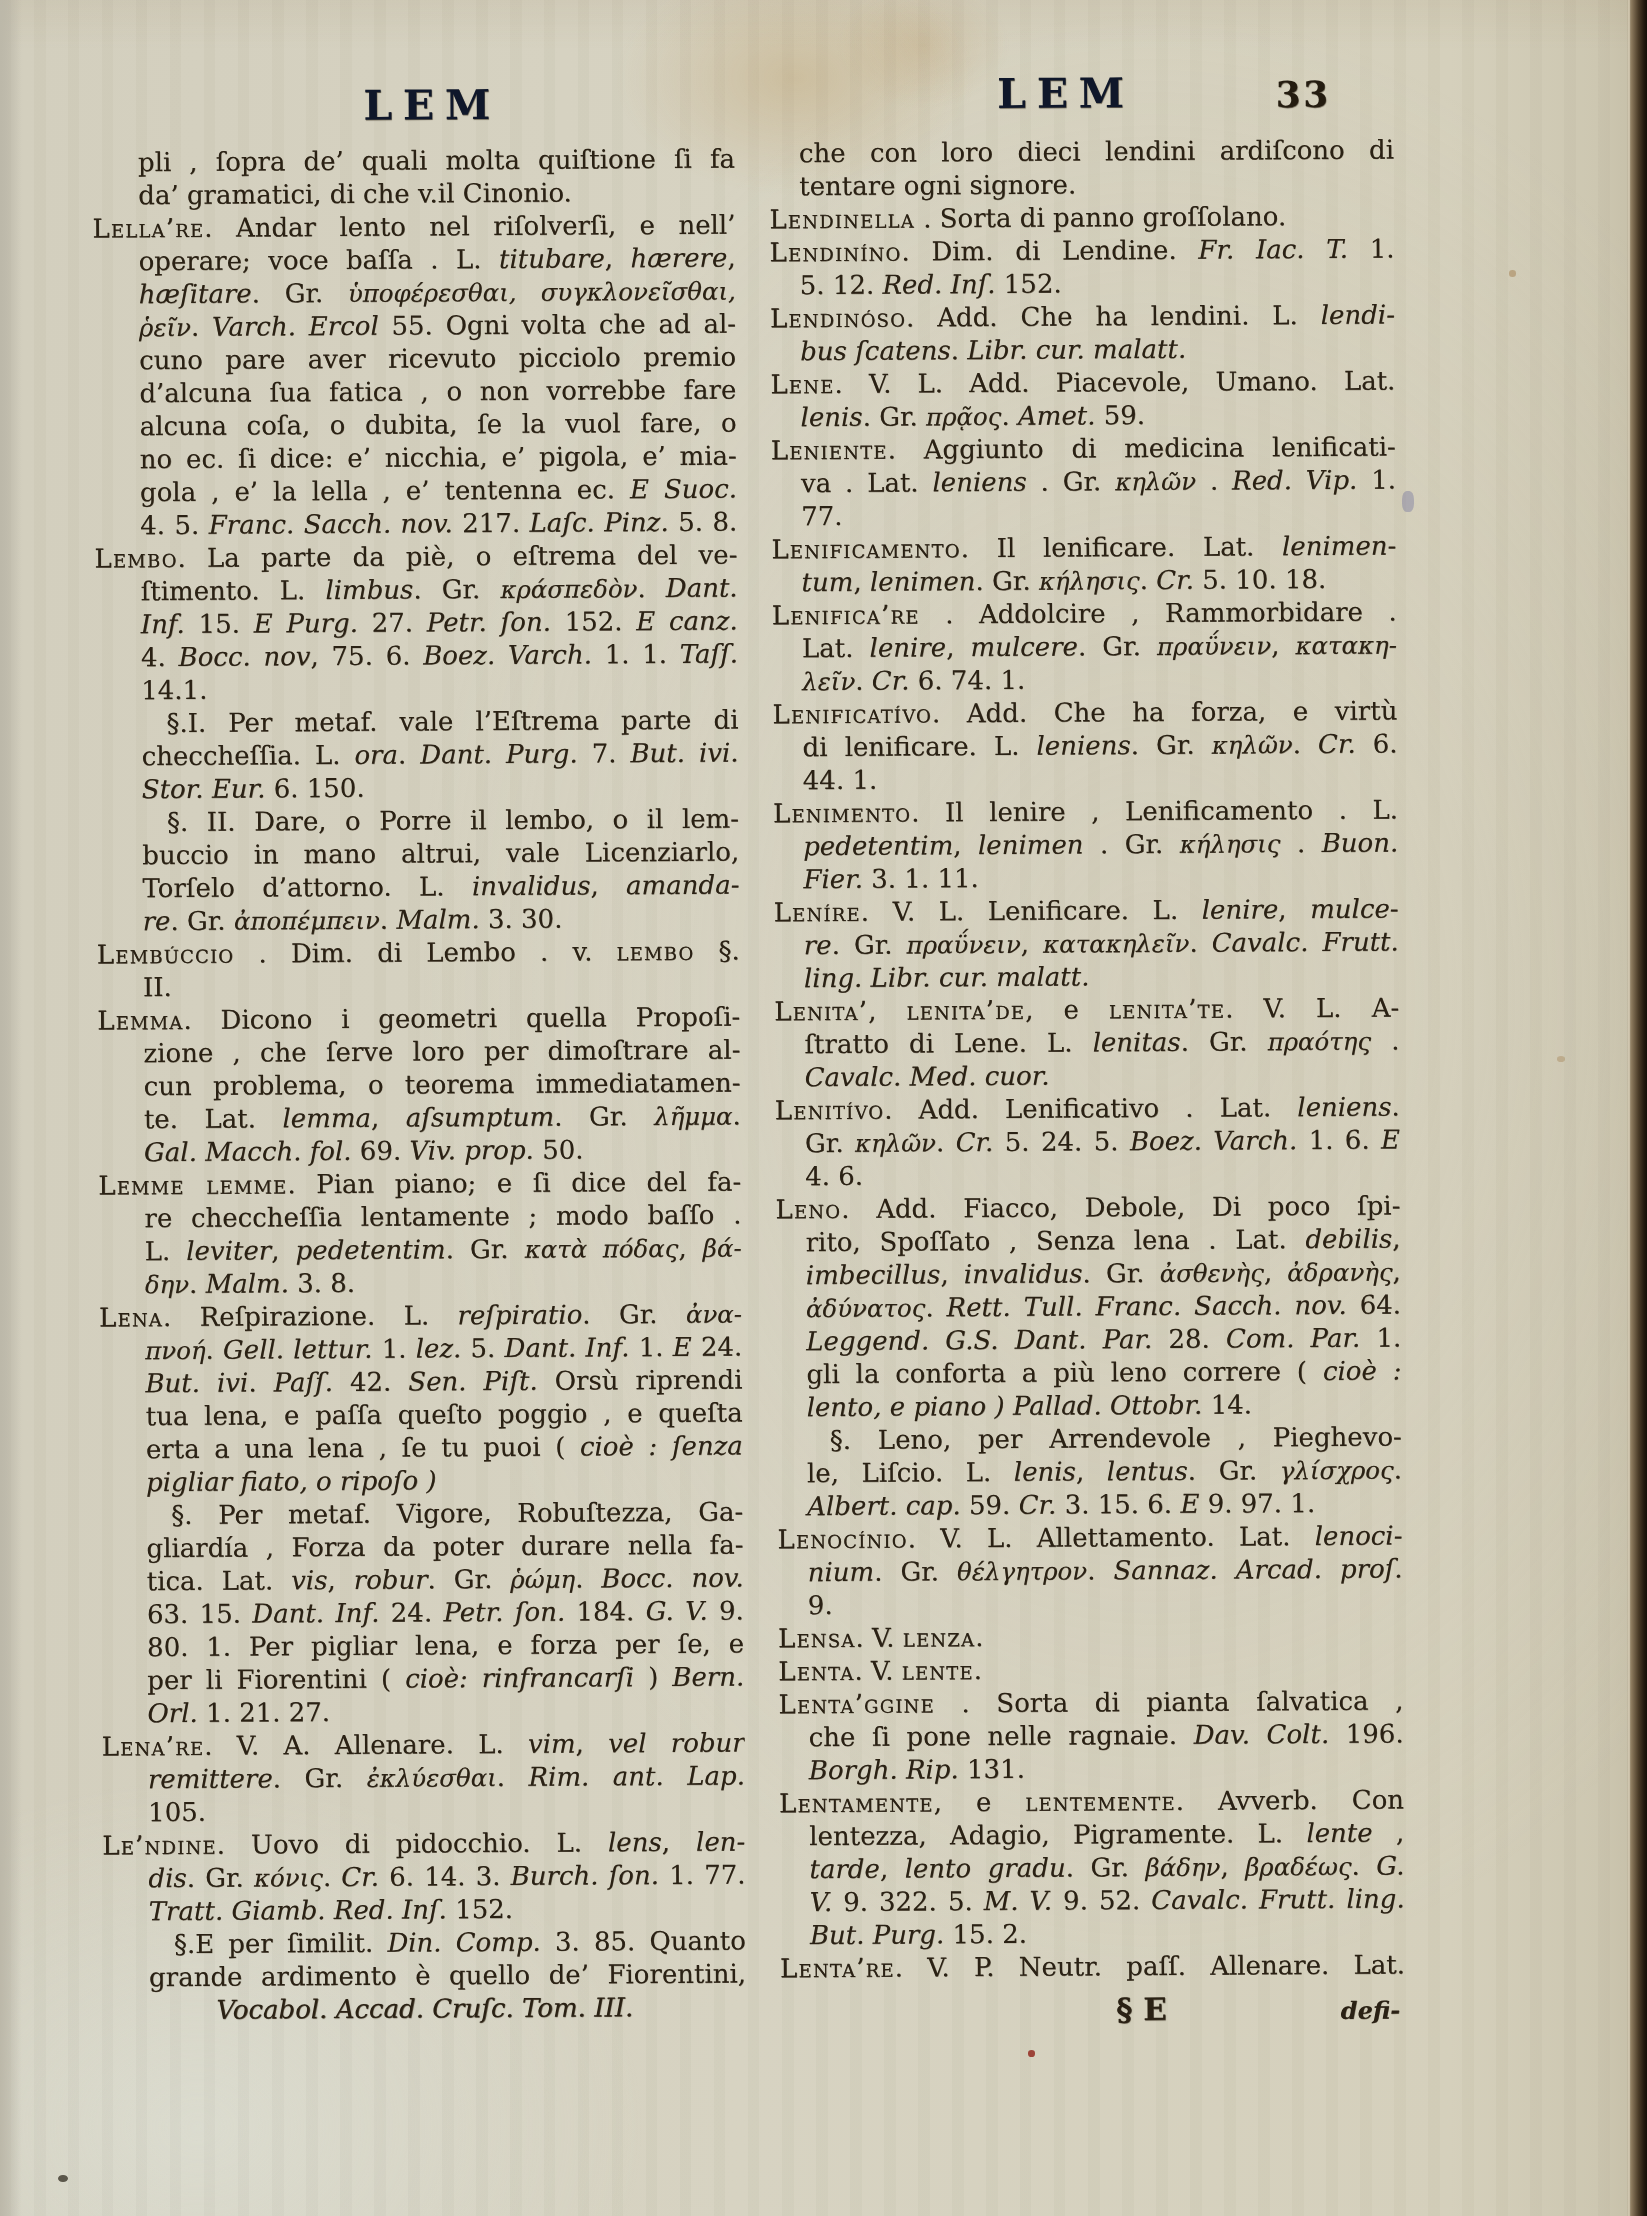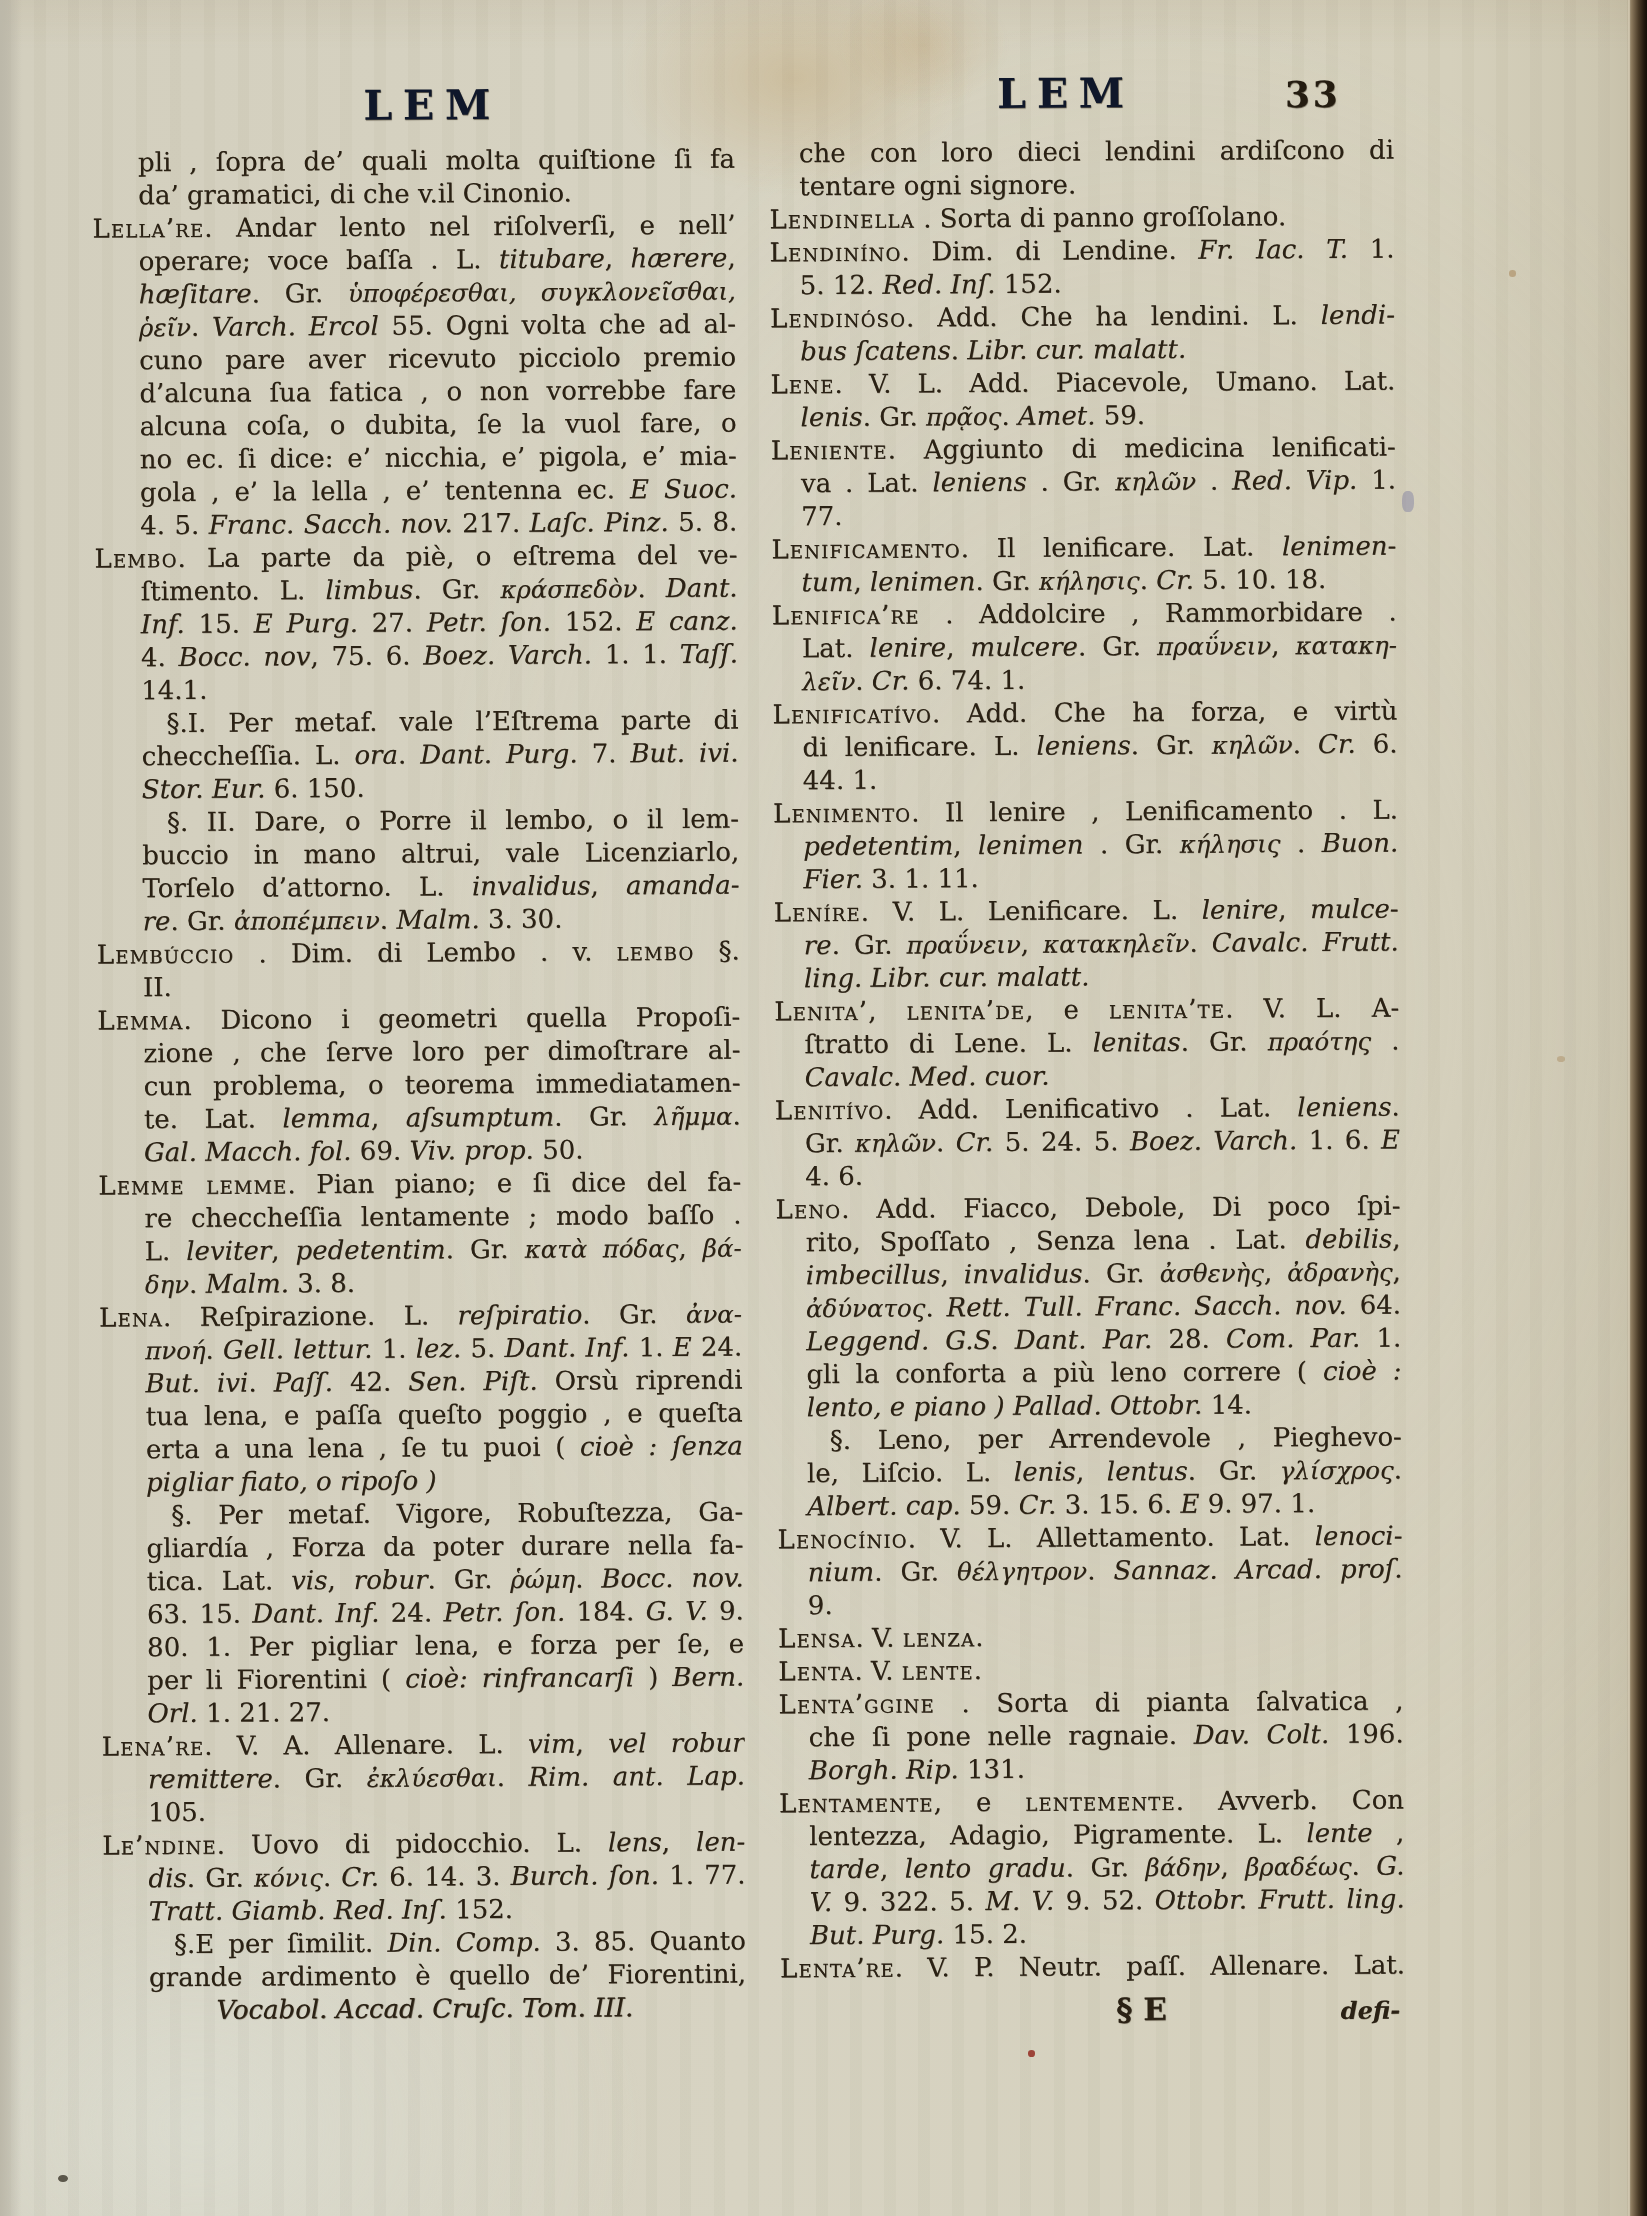--- a/index.html
+++ b/index.html
@@ -22,21 +22,21 @@
     background:linear-gradient(90deg,#bcb8a9 0%, rgba(188,184,169,0.45) 55%, rgba(188,184,169,0) 100%);}
   .book-edge{position:absolute;right:0;top:0;bottom:0;width:21.4px;
     background:linear-gradient(90deg, rgba(110,92,66,0) 0%, #8a785c 22%, #4a3b28 55%, #241a0f 80%, #0f0a05 100%);}
   .book-edge::before{content:"";position:absolute;left:1.6px;top:0;bottom:0;width:1.6px;background:rgba(235,228,205,0.5);}
   .sheet{position:absolute;inset:0;transform:rotate(-0.35deg);transform-origin:50% 0;}
 
   .running-head{position:absolute;font-weight:bold;font-size:41px;letter-spacing:10.7px;
     color:#0f172a;text-shadow:0.5px 0.7px 0.8px rgba(40,30,15,0.65);}
   .head-left{left:353px;top:79px;width:157px;text-align:center;}
   .head-right{left:987px;top:71px;width:157px;text-align:center;}
-  .page-number{position:absolute;left:1275px;top:76px;width:74px;text-align:center;
+  .page-number{position:absolute;left:1275px;top:76px;width:74px;
     font-size:36px;font-weight:bold;letter-spacing:2.5px;color:#241c10;
     text-shadow:0.5px 0.7px 0.8px rgba(40,30,15,0.6);}
 
   .col{position:absolute;text-shadow:0.3px 0.4px 0.6px rgba(45,34,18,0.5);}
   .col-left{left:91px;top:142px;width:643px;font-size:26px;}
   .col-right{left:768px;top:137px;width:625px;font-size:26px;}
   .line{height:33px;line-height:33px;overflow:hidden;}
   .line.j{text-align:justify;text-align-last:justify;}
   .col-left .body{padding-left:46px;}
   .col-left .sect{padding-left:71px;}
@@ -178,21 +178,21 @@
       <div class="line body j"><span class="seg-i">nium</span><span class="seg-r">. Gr. </span><span class="seg-g">θέλγητρον</span><span class="seg-r">. </span><span class="seg-i">Sannaz. Arcad. proſ.</span></div>
       <div class="line body"><span class="seg-r">9.</span></div>
       <div class="line entry"><span class="seg-sc">Lensa</span><span class="seg-r">. V. </span><span class="seg-sc">lenza</span><span class="seg-r">.</span></div>
       <div class="line entry"><span class="seg-sc">Lenta</span><span class="seg-r">. V. </span><span class="seg-sc">lente</span><span class="seg-r">.</span></div>
       <div class="line entry j"><span class="seg-sc">Lenta’ggine</span><span class="seg-r"> . Sorta di pianta ſalvatica ,</span></div>
       <div class="line body j"><span class="seg-r">che ſi pone nelle ragnaie. </span><span class="seg-i">Dav. Colt.</span><span class="seg-r"> 196.</span></div>
       <div class="line body"><span class="seg-i">Borgh. Rip.</span><span class="seg-r"> 131.</span></div>
       <div class="line entry j"><span class="seg-sc">Lentamente</span><span class="seg-r">, e </span><span class="seg-sc">lentemente</span><span class="seg-r">. Avverb. Con</span></div>
       <div class="line body j"><span class="seg-r">lentezza, Adagio, Pigramente. L. </span><span class="seg-i">lente</span><span class="seg-r"> ,</span></div>
       <div class="line body j"><span class="seg-i">tarde</span><span class="seg-r">, </span><span class="seg-i">lento gradu</span><span class="seg-r">. Gr. </span><span class="seg-g">βάδην</span><span class="seg-r">, </span><span class="seg-g">βραδέως</span><span class="seg-r">. </span><span class="seg-i">G.</span></div>
-      <div class="line body j"><span class="seg-i">V.</span><span class="seg-r"> 9. 322. 5. </span><span class="seg-i">M. V.</span><span class="seg-r"> 9. 52. </span><span class="seg-i">Ottobr.</span><span class="seg-r"> </span><span class="seg-i">Frutt. ling.</span></div>
+      <div class="line body j"><span class="seg-i">V.</span><span class="seg-r"> 9. 322. 5. </span><span class="seg-i">M. V.</span><span class="seg-r"> 9. 52. </span><span class="seg-i">Cavalc.</span><span class="seg-r"> </span><span class="seg-i">Frutt. ling.</span></div>
       <div class="line body"><span class="seg-i">But. Purg.</span><span class="seg-r"> 15. 2.</span></div>
       <div class="line entry j"><span class="seg-sc">Lenta’re</span><span class="seg-r">. V. P. Neutr. paſſ. Allenare. Lat.</span></div>
       <div class="catchline">
         <span class="signature">§ E</span>
         <span class="catchword">defi-</span>
       </div>
     </div>
 </div>
 
 <div class="book-edge"></div>

